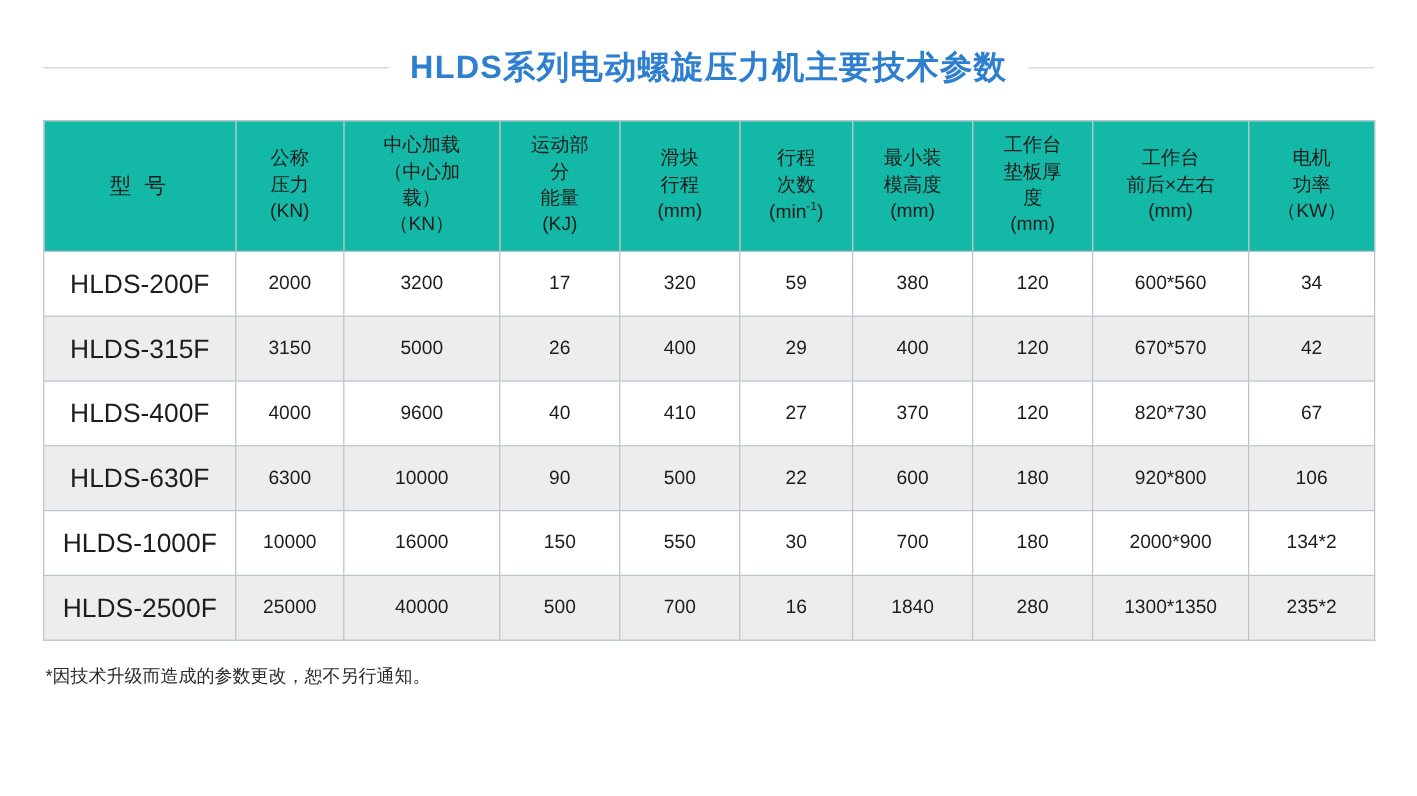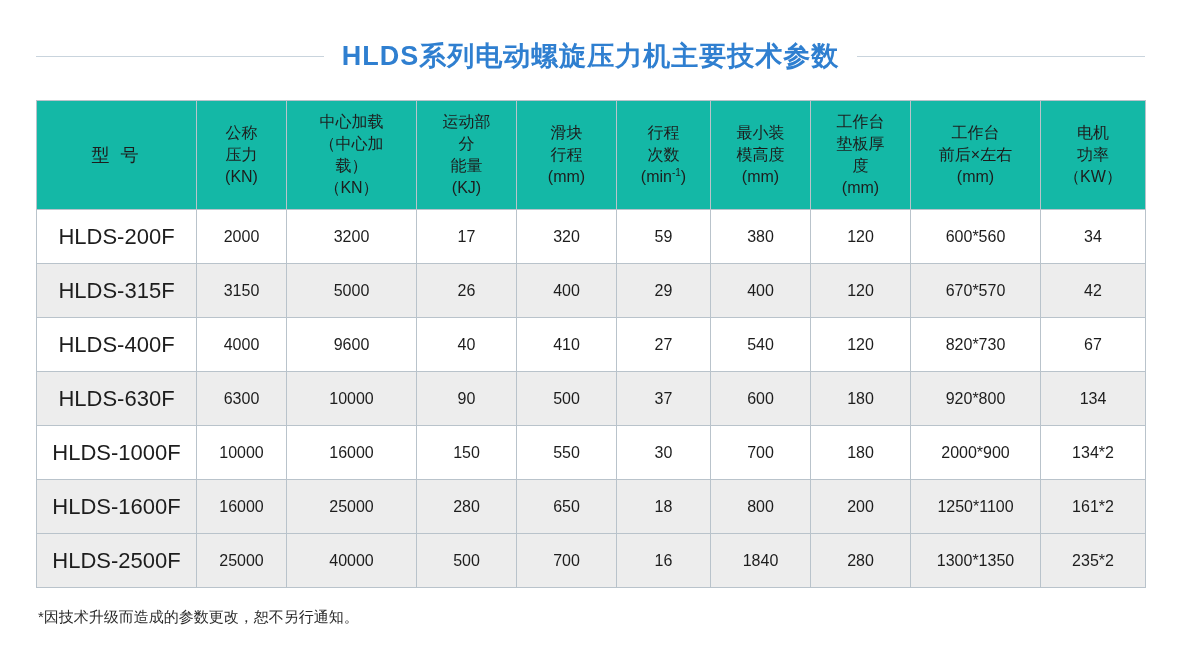--- a/index.html
+++ b/index.html
@@ -210,62 +210,50 @@
             <td>670*570</td>
             <td>42</td>
           </tr>
           <tr>
             <td class="model">HLDS-400F</td>
             <td>4000</td>
             <td>9600</td>
             <td>40</td>
             <td>410</td>
             <td>27</td>
-            <td>540</td>
+            <td>370</td>
             <td>120</td>
             <td>820*730</td>
             <td>67</td>
           </tr>
           <tr class="alt">
             <td class="model">HLDS-630F</td>
             <td>6300</td>
             <td>10000</td>
             <td>90</td>
             <td>500</td>
-            <td>37</td>
+            <td>22</td>
             <td>600</td>
             <td>180</td>
             <td>920*800</td>
-            <td>134</td>
+            <td>106</td>
           </tr>
           <tr>
             <td class="model">HLDS-1000F</td>
             <td>10000</td>
             <td>16000</td>
             <td>150</td>
             <td>550</td>
             <td>30</td>
             <td>700</td>
             <td>180</td>
             <td>2000*900</td>
             <td>134*2</td>
           </tr>
           <tr class="alt">
-            <td class="model">HLDS-1600F</td>
-            <td>16000</td>
-            <td>25000</td>
-            <td>280</td>
-            <td>650</td>
-            <td>18</td>
-            <td>800</td>
-            <td>200</td>
-            <td>1250*1100</td>
-            <td>161*2</td>
-          </tr>
-          <tr class="alt">
             <td class="model">HLDS-2500F</td>
             <td>25000</td>
             <td>40000</td>
             <td>500</td>
             <td>700</td>
             <td>16</td>
             <td>1840</td>
             <td>280</td>
             <td>1300*1350</td>
             <td>235*2</td>

